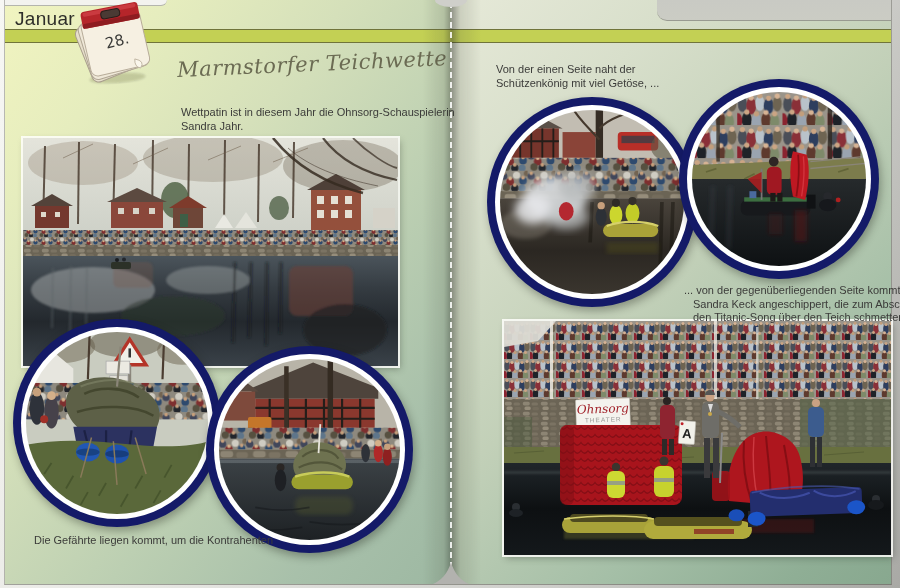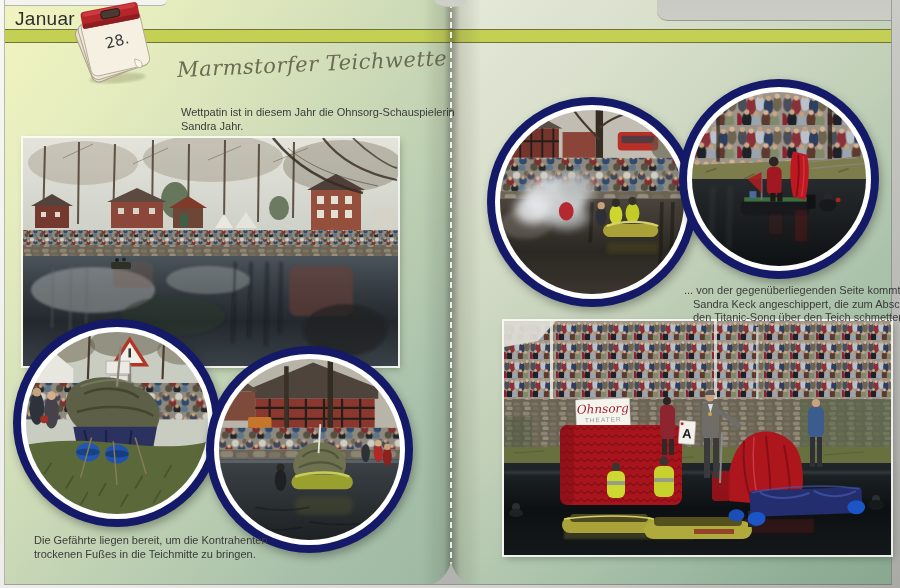--- a/index.html
+++ b/index.html
@@ -392,24 +392,27 @@
           <g stroke="#14171a" stroke-width="1" opacity=".5" fill="none">
             <path d="M20,82 Q35,85 50,82"></path>
               <path d="M50,90 Q68,93 86,90"></path>
               <path d="M10,93 Q28,96 46,93"></path>
           </g>
         </svg>
       </div>
     </div>
 
     <div id="caption-left-bottom" class="caption">
-      <div>Die Gefährte liegen bereit, um die Kontrahenten</div>
-      <div>trockenen Fußes in die Teichmitte zu bringen.</div>
-    </div>
-
+      <div>Die Gefährte liegen kommt, um die Kontrahenten</div>
+    </div>
+
+    <div id="caption-right-top" class="caption">
+      <div>Von der einen Seite naht der</div>
+      <div>Schützenkönig mit viel Getöse, ...</div>
+    </div>
 
     <div id="circle-c" class="circle">
       <div class="white-ring"></div>
       <div class="circle-photo">
         <svg viewBox="0 0 100 100" preserveAspectRatio="none">
           <rect width="100" height="100" fill="#c2bdb2"></rect>
           <g>
             <polygon points="4,10 19,2 34,10" fill="#5a5048"></polygon>
             <rect x="6" y="10" width="26" height="16" fill="#76352c"></rect>
             <g stroke="#241e1a" stroke-width="1">

